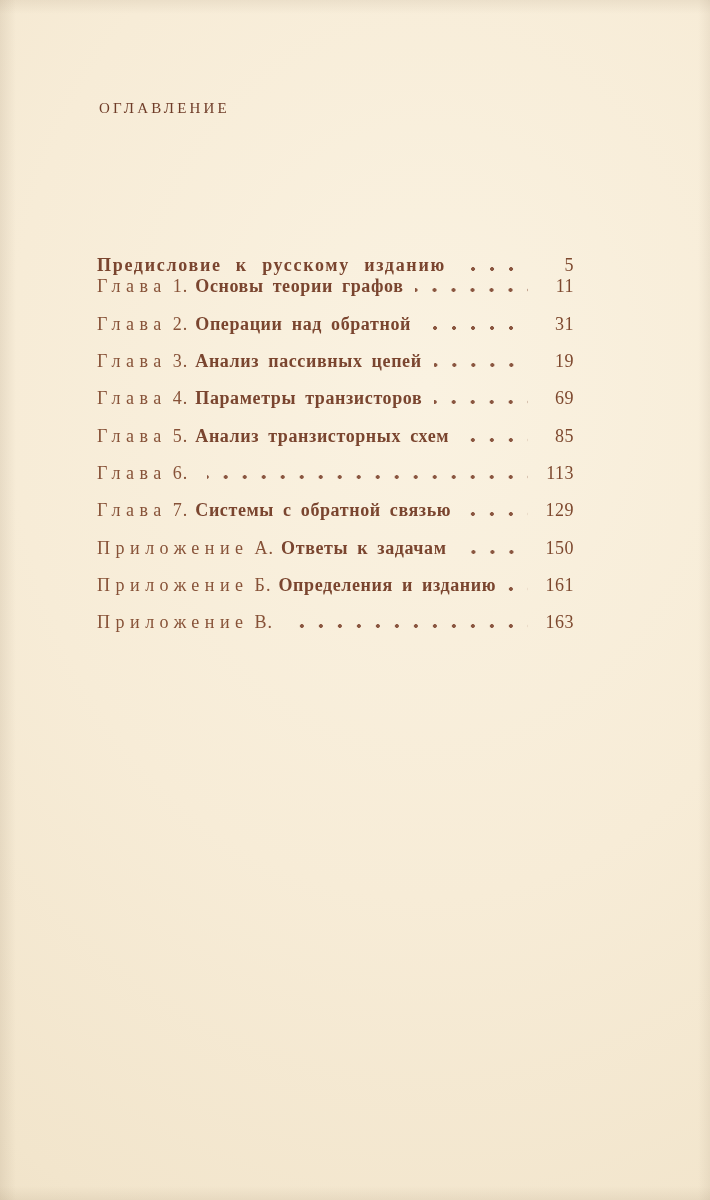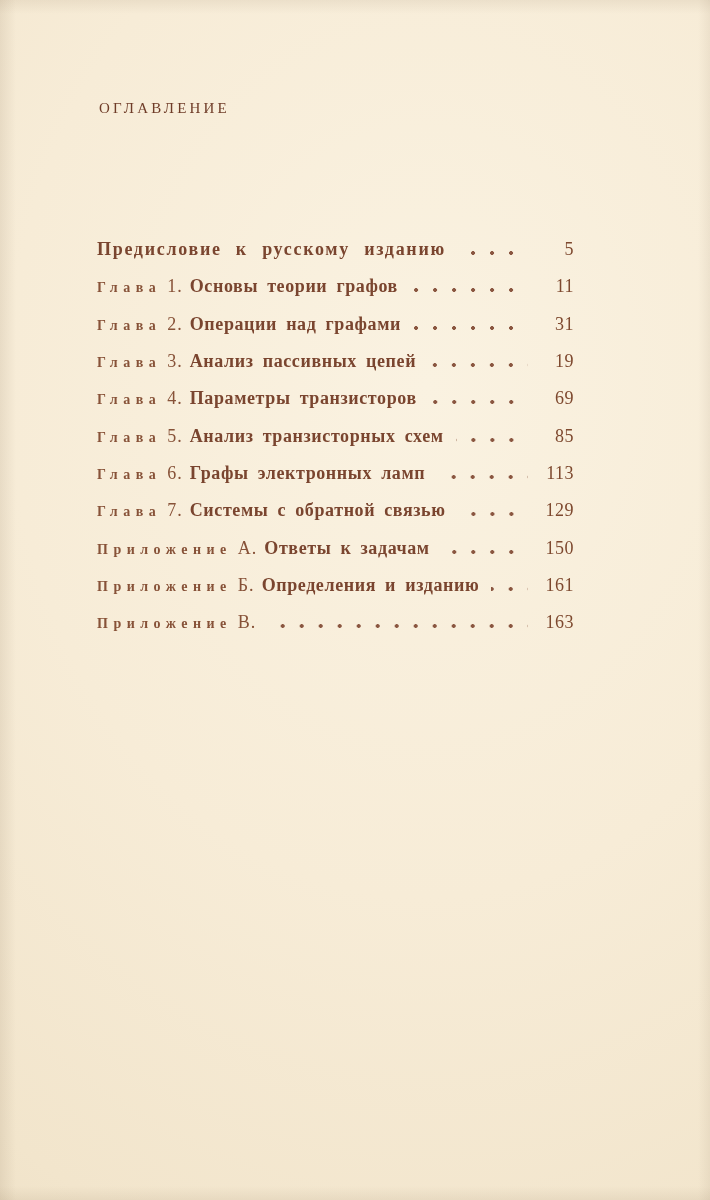--- a/index.html
+++ b/index.html
@@ -26,36 +26,36 @@
   .toc {
     position: absolute; left: 97px; top: 231px; width: 477px;
   }
   .toc-row {
     display: flex; align-items: baseline;
     height: 37.35px; white-space: nowrap;
   }
   .toc-row > span { line-height: 37.35px; }
 
   .prefix-word {
-    font-size: 14px; font-weight: 700;
+    font-size: 18px; font-weight: 400;
     letter-spacing: 5.5px; margin-right: 6px;
     color: #875238;
   }
   .prefix-id {
     font-size: 18px; font-weight: 400;
     letter-spacing: 1px; margin-right: 7px;
     color: #875238;
   }
   .label {
     font-size: 18px; font-weight: 700;
     letter-spacing: 0.6px; word-spacing: 4px;
     color: #7a452f;
   }
   .label.plain {
-    letter-spacing: 1.7px; word-spacing: 8px;
+    letter-spacing: 1.7px; word-spacing: 8px; margin-top: 16px;
   }
   .leader {
     flex: 1 1 auto; min-width: 6px;
     height: 4px; margin: 0 10px 0 12px;
     background-image: radial-gradient(circle at 2px 2px, #8a5640 1.7px, rgba(138,86,64,0) 2.2px);
     background-size: 19px 4px;
     background-repeat: repeat-x;
     background-position: right bottom;
   }
   .pagenum {
@@ -83,21 +83,21 @@
     <span class="prefix-word">Глава</span>
     <span class="prefix-id">1.</span>
     <span class="label">Основы теории графов</span>
     <span class="leader"></span>
     <span class="pagenum">11</span>
   </div>
 
   <div class="toc-row">
     <span class="prefix-word">Глава</span>
     <span class="prefix-id">2.</span>
-    <span class="label">Операции над графами</span>
+    <span class="label">Операции над обратной</span>
     <span class="leader"></span>
     <span class="pagenum">31</span>
   </div>
 
   <div class="toc-row">
     <span class="prefix-word">Глава</span>
     <span class="prefix-id">3.</span>
     <span class="label">Анализ пассивных цепей</span>
     <span class="leader"></span>
     <span class="pagenum">19</span>
@@ -115,21 +115,20 @@
     <span class="prefix-word">Глава</span>
     <span class="prefix-id">5.</span>
     <span class="label">Анализ транзисторных схем</span>
     <span class="leader"></span>
     <span class="pagenum">85</span>
   </div>
 
   <div class="toc-row">
     <span class="prefix-word">Глава</span>
     <span class="prefix-id">6.</span>
-    <span class="label">Графы электронных ламп</span>
     <span class="leader"></span>
     <span class="pagenum">113</span>
   </div>
 
   <div class="toc-row">
     <span class="prefix-word">Глава</span>
     <span class="prefix-id">7.</span>
     <span class="label">Системы с обратной связью</span>
     <span class="leader"></span>
     <span class="pagenum">129</span>

